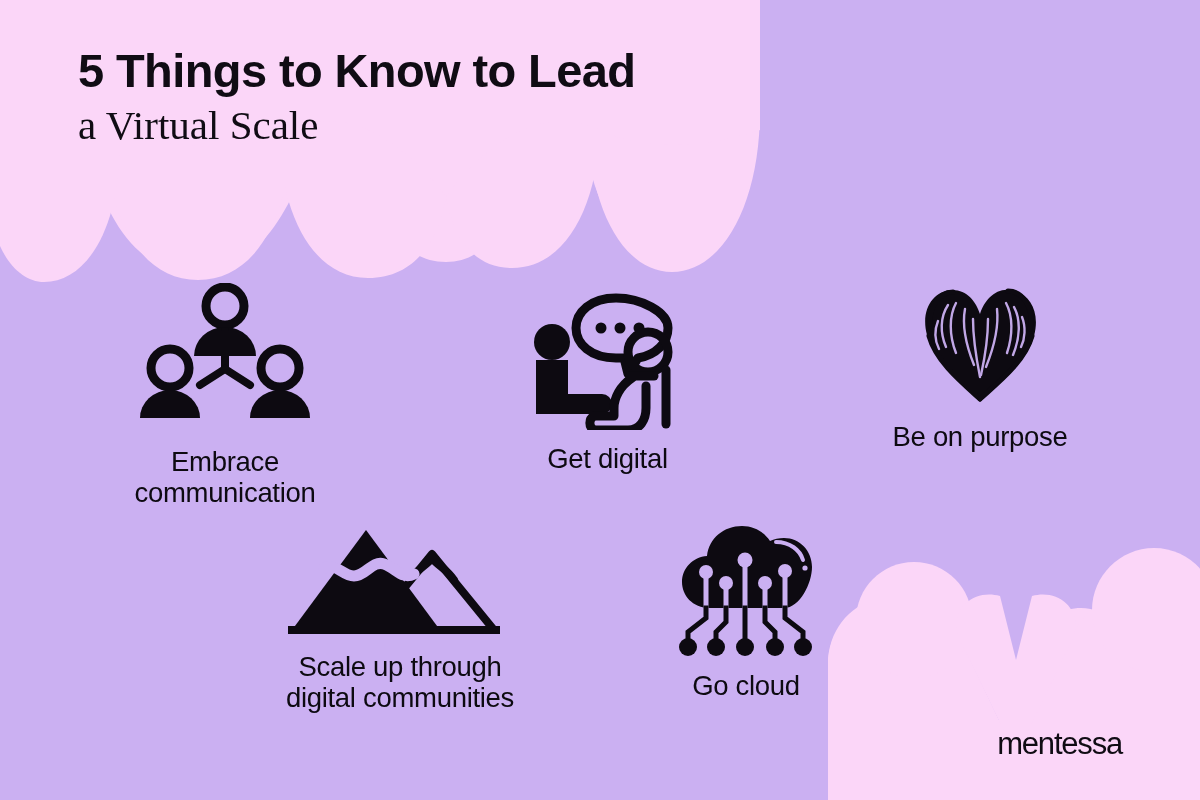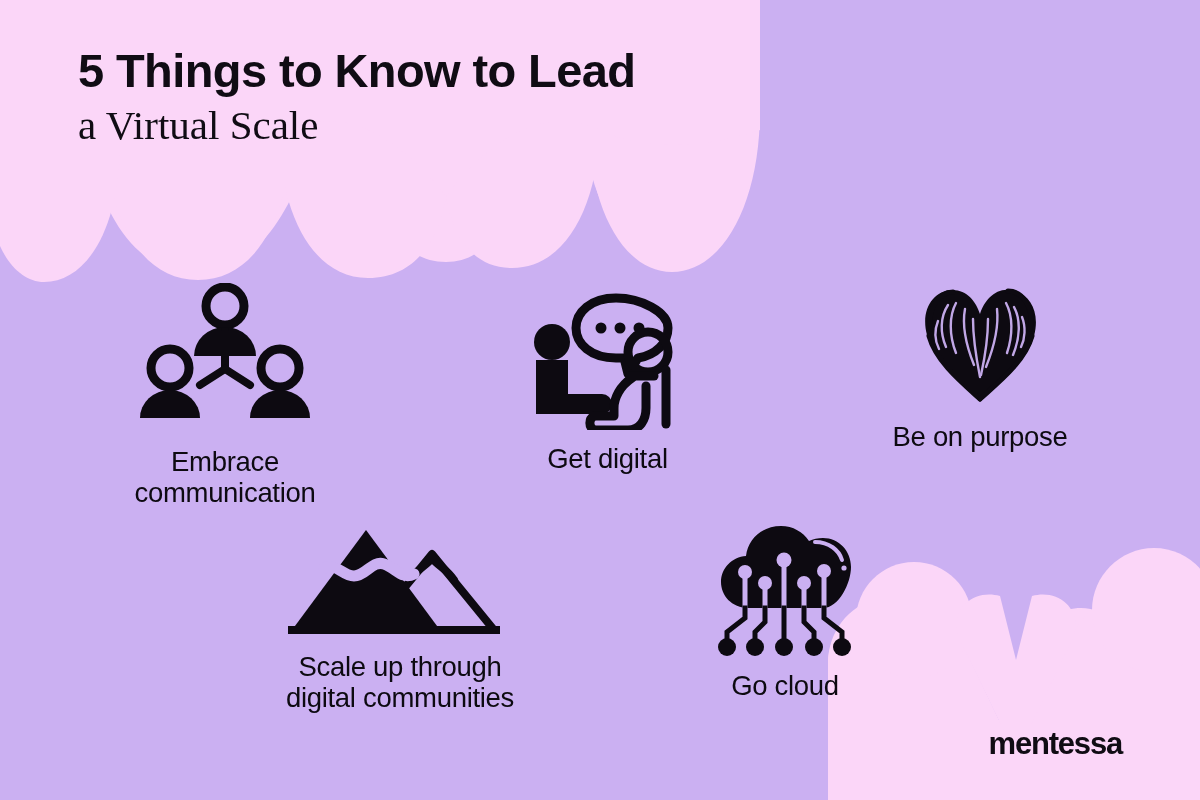--- a/index.html
+++ b/index.html
@@ -76,30 +76,30 @@
     margin-top: 14px;
     white-space: pre-line;
   }
 
   
   #item-0 { left: 60px;  top: 283px; width: 330px; }
   #item-1 { left: 470px; top: 290px; width: 275px; }
   #item-2 { left: 845px; top: 283px; width: 270px; }
   
   #item-3 { left: 220px; top: 518px; width: 360px; }
-  #item-4 { left: 655px; top: 522px; width: 260px; align-items: center; }
+  #item-4 { left: 616px; top: 522px; width: 260px; align-items: center; }
 
   
   .logo {
     position: absolute;
     right: 78px;
     bottom: 38px;
     z-index: 6;
     font-family: "Liberation Sans", sans-serif;
-    font-weight: bold;
+    font-weight: normal;
     font-size: 31px;
     letter-spacing: -1.2px;
     color: #100c14;
   }
 </style>
 </head>
 <body>
 
 <div id="canvas">
 

